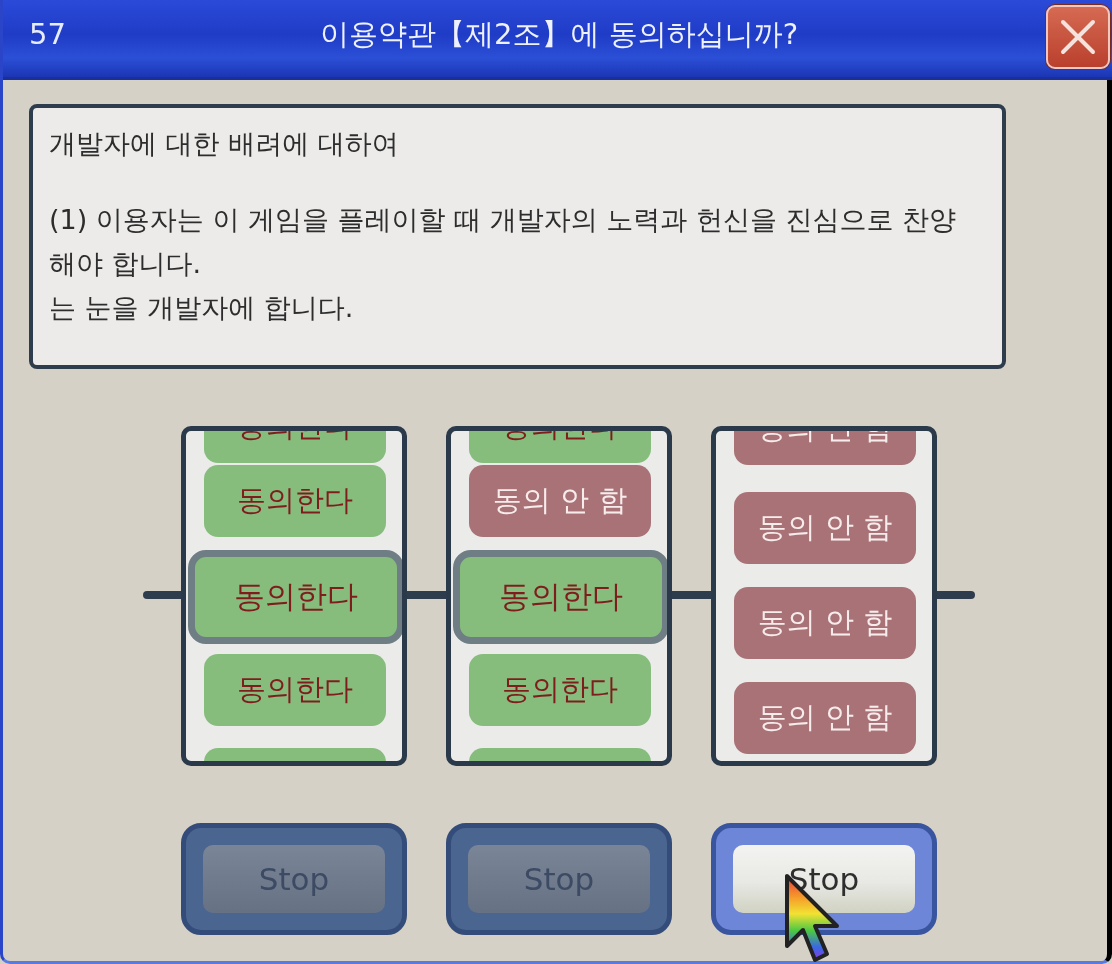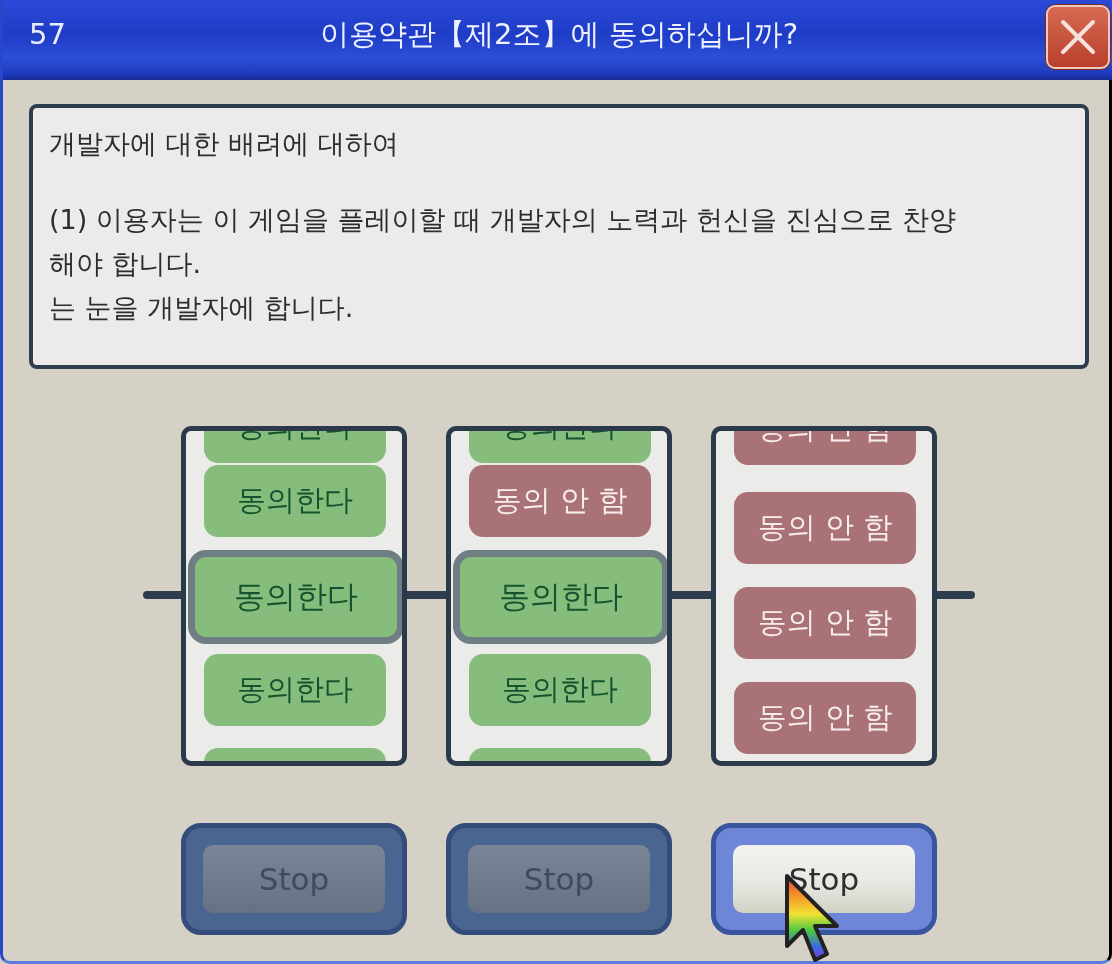--- a/index.html
+++ b/index.html
@@ -1,28 +1,28 @@
 <!DOCTYPE html>
 <html><head>
 <meta charset="utf-8">
 <style>
   * { box-sizing: border-box; margin: 0; padding: 0; }
   html, body { width: 1112px; height: 964px; overflow: hidden; background: #d6d1c6; font-family: "DejaVu Sans", "Liberation Sans", sans-serif; }
-  .window { position: absolute; left: 0; top: 0; width: 1112px; height: 964px; background: #d6d1c6; border-left: 3px solid #2a45c8; border-right: 3px solid #000000; border-bottom: 3px solid #5b7ae0; border-radius: 0 0 10px 10px; }
+  .window { position: absolute; left: 0; top: 0; width: 1112px; height: 964px; background: #d6d1c6; border-left: 3px solid #2a45c8; border-right: 5px solid #000000; border-bottom: 3px solid #5b7ae0; border-radius: 0 0 10px 10px; }
   .titlebar { position: absolute; left: 0; top: 0; width: 1112px; height: 80px; background: linear-gradient(#2a4ad8 0%, #1f3cc6 45%, #2b4fd6 75%, #1b36b4 100%); border-bottom: 3px solid #1a2f9a; }
   .title-num { position: absolute; left: 26px; top: 17px; font-size: 29px; color: #e8ecff; }
   .title-text { position: absolute; left: 0; width: 1112px; top: 15px; text-align: center; font-size: 29px; color: #eef1ff; }
   .close-btn { position: absolute; left: 1043px; top: 5px; width: 64px; height: 64px; border-radius: 9px; background: linear-gradient(#d66a52, #b9402d); border: 2px solid #f0c8c0; box-shadow: 0 0 0 1px #7a2a1d; cursor: pointer; }
   .close-btn svg { position: absolute; left: 10px; top: 10px; }
-  .terms { position: absolute; left: 26px; top: 104px; width: 1060px; height: 265px; background: #ecebea; border: 4px solid #2e3d4e; border-radius: 8px; overflow: hidden; padding: 14px 16px; color: #2d2d2d; font-size: 27px; line-height: 44px; }
+  .terms { position: absolute; left: 26px; top: 104px; width: 977px; height: 265px; background: #ecebea; border: 4px solid #2e3d4e; border-radius: 8px; overflow: hidden; padding: 14px 16px; color: #2d2d2d; font-size: 27px; line-height: 44px; }
   .terms p { white-space: nowrap; }
   .terms .gap { height: 32px; }
   .rail { position: absolute; left: 140px; top: 591px; width: 832px; height: 8px; background: #2e3d4e; border-radius: 4px; }
   .reel { position: absolute; top: 426px; width: 226px; height: 340px; background: #ebebea; border: 5px solid #2b3a4b; border-radius: 10px; overflow: hidden; }
-  .chip { position: absolute; left: 18px; width: 182px; height: 72px; border-radius: 14px; display: flex; align-items: center; justify-content: center; font-size: 29px; color: #14532d; }
+  .chip { position: absolute; left: 18px; width: 182px; height: 72px; border-radius: 14px; display: flex; align-items: center; justify-content: center; font-size: 29px; color: #7f1d1d; }
   .chip.green { background: #86bd7d; }
   .chip.red { background: #a87277; color: #f7ecec; }
   .chip.sel { left: 2px; width: 216px; height: 94px; border: 7px solid #6f7d84; border-radius: 18px; font-size: 31px; }
   .stop-btn { position: absolute; top: 823px; width: 226px; height: 112px; border-radius: 20px; background: #4b6591; border: 5px solid #334c7a; padding: 17px; cursor: pointer; }
   .stop-btn .face { width: 100%; height: 100%; border-radius: 10px; background: linear-gradient(#7a8598, #667184); display: flex; align-items: center; justify-content: center; font-size: 31px; color: #3c4a63; }
   .stop-btn.active { background: #6d86d8; border-color: #3a55a0; }
   .stop-btn.active .face { background: linear-gradient(#f3f3f1 0%, #e8e8e4 55%, #d0d2c2 100%); color: #2e2e2e; }
   .cursor { position: absolute; left: 780px; top: 870px; }
 </style>
 </head>

